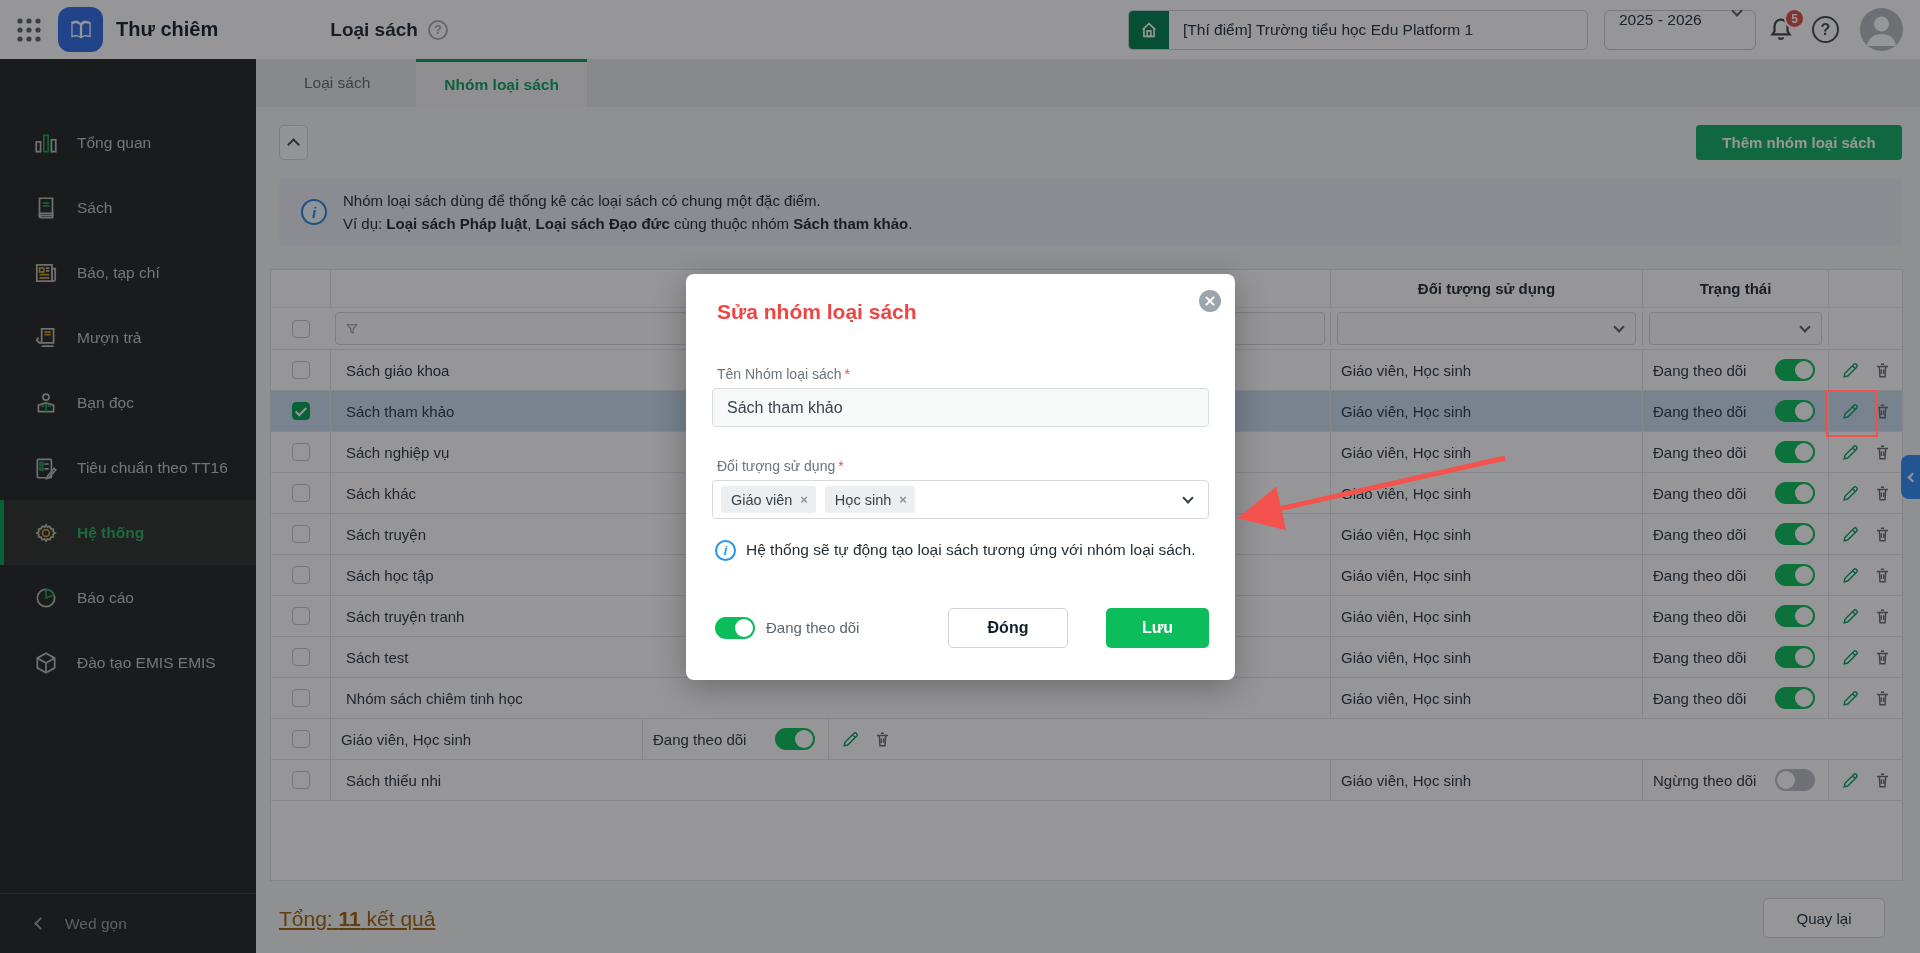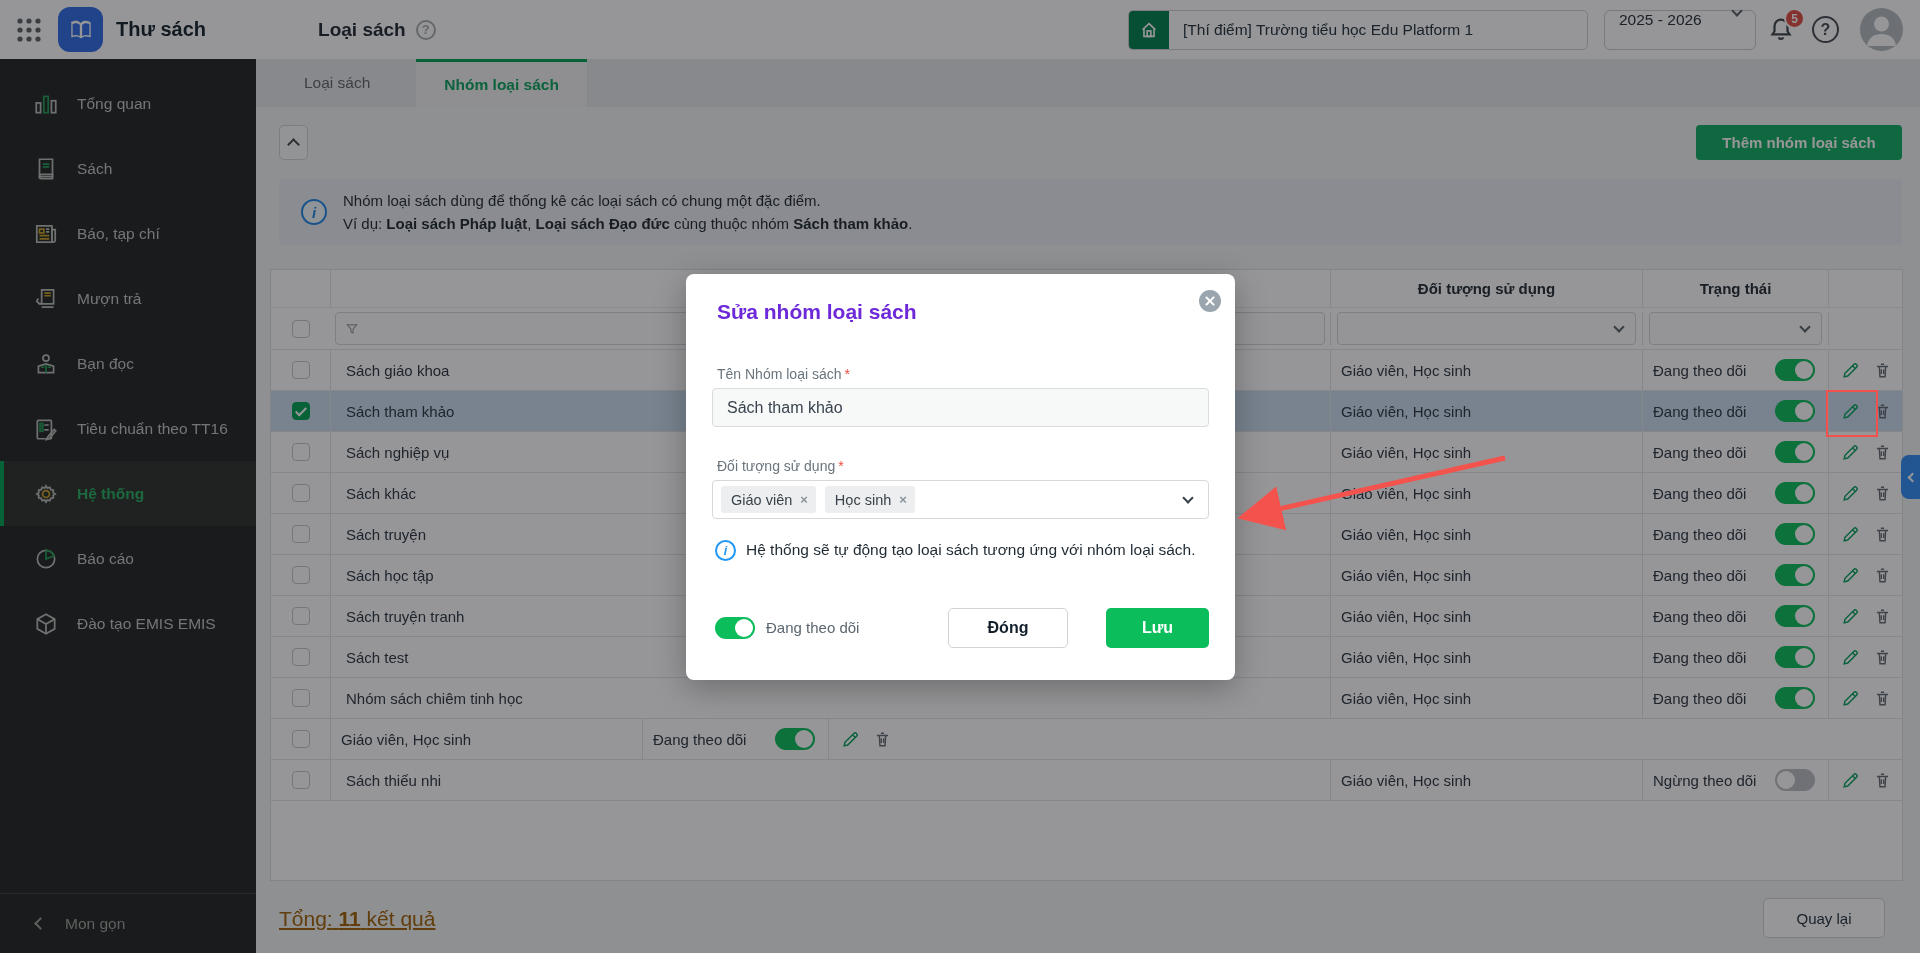--- a/index.html
+++ b/index.html
@@ -33,21 +33,21 @@
            background:#e04b43; color:#fff; font-size:12px; font-weight:bold; display:flex;
            align-items:center; justify-content:center; border:2px solid #fff; }
   .help2 { position:absolute; left:1812px; top:16px; width:27px; height:27px; border-radius:50%;
            border:2.5px solid #454c52; color:#454c52; font-weight:bold; font-size:16px;
            display:flex; align-items:center; justify-content:center; cursor:pointer; }
   .avatar { position:absolute; left:1860px; top:8px; width:43px; height:43px; border-radius:50%;
             background:#b5b9bd; overflow:hidden; cursor:pointer; }
 
   
   .sidebar { position:absolute; left:0; top:59px; width:256px; height:894px; background:#222422; z-index:5; }
-  .sb-list { padding-top:12px; }
+  .sb-list { padding-top:12px;margin-top:39px; }
   .sb-item { position:relative; height:65px; display:flex; align-items:center; cursor:pointer; }
   .sb-item .sb-icon { margin-left:33px; width:26px; height:26px; flex:0 0 26px; }
   .sb-label { margin-left:18px; font-size:15.5px; color:#c3c6c3; }
   .sb-item.active { background:#2e302d; }
   .sb-item.active::before { content:""; position:absolute; left:0; top:0; bottom:0; width:4px; background:#00a254; }
   .sb-item.active .sb-label { color:#27ae60; font-weight:bold; }
   .sb-foot { position:absolute; left:0; bottom:0; width:100%; height:60px; border-top:1px solid #3a3d3a;
              display:flex; align-items:center; cursor:pointer; }
   .sb-foot .chev-l { margin-left:36px; width:9px; height:9px; border-left:2px solid #9ba09b;
                      border-bottom:2px solid #9ba09b; transform:rotate(45deg); }
@@ -113,21 +113,21 @@
 
   .edge-tab { position:absolute; left:1901px; top:455px; width:19px; height:44px; background:#2f8df5;
               border-radius:8px 0 0 8px; z-index:6; display:flex; align-items:center; justify-content:center; cursor:pointer; }
   .edge-tab .chev-l2 { width:7px; height:7px; border-left:2px solid #fff; border-bottom:2px solid #fff;
                        transform:rotate(45deg); margin-left:3px; }
 
   
   .backdrop { position:absolute; inset:0; background:rgba(15,17,20,0.44); z-index:90; }
   .modal { position:absolute; left:686px; top:274px; width:549px; height:406px; background:#fff;
            border-radius:8px; box-shadow:0 8px 32px rgba(0,0,0,.28); z-index:100; }
-  .m-title { position:absolute; left:31px; top:26px; font-size:21px; font-weight:bold; color:#6d28d9; }
+  .m-title { position:absolute; left:31px; top:26px; font-size:21px; font-weight:bold; color:#ef4444; }
   .m-close { position:absolute; right:14px; top:16px; width:22px; height:22px; border-radius:50%;
              background:#9aa5ad; cursor:pointer; }
   .m-close::before,.m-close::after { content:""; position:absolute; left:10px; top:5px; width:2.2px; height:12px;
              background:#fff; border-radius:1px; }
   .m-close::before { transform:rotate(45deg); } .m-close::after { transform:rotate(-45deg); }
   .m-label { position:absolute; left:31px; font-size:14px; color:#6a747d; }
   .req { color:#f0483e; margin-left:3px; }
   .m-input { position:absolute; left:26px; width:497px; height:39px; background:#f7f8f8; border:1px solid #d9dcdf;
              border-radius:4px; font-size:16px; color:#39434d; line-height:37px; padding-left:14px; }
   .m-select { position:absolute; left:26px; top:206px; width:497px; height:39px; background:#fff; border:1px solid #d5d9dc;
@@ -169,21 +169,21 @@
         <circle cx="4" cy="22" r="2.6"></circle>
           <circle cx="13" cy="22" r="2.6"></circle>
           <circle cx="22" cy="22" r="2.6"></circle>
       </g>
     </svg>
     <div class="logo">
       <svg width="28" height="28" viewBox="0 0 24 24">
           <path fill="#fff" d="M3 5.5c3.4-1.8 6.3-1.8 8.3.2.3.3.4.3.7 0 2-2 4.9-2 8.3-.2v13c-3.3-1.5-6-1.4-8 .5-.2.2-.4.2-.6 0-2-1.9-4.7-2-8-.5v-13zm1.8 1.4v9.9c2.3-.7 4.4-.6 6.2.5V7.6c-1.6-1.6-3.7-1.8-6.2-.7zm14.4 0c-2.5-1.1-4.6-.9-6.2.7v9.7c1.8-1.1 3.9-1.2 6.2-.5V6.9z"></path>
         </svg>
     </div>
-    <div class="app-title">Thư sách</div>
+    <div class="app-title">Thư chiêm</div>
     <div class="page-title">Loại sách</div>
     <div class="help-circ">?</div>
 
     <div class="school-box">
       <div class="school-ico">
         <svg width="22" height="22" viewBox="0 0 24 24" fill="none" stroke="#fff" stroke-width="1.8">
           <path d="M5 11.5 12 5l7 6.5"></path>
             <path d="M6.5 10.5V19h11v-8.5"></path>
             <rect x="10" y="13" width="4" height="6"></rect>
         </svg>
@@ -286,21 +286,21 @@
         <div class="sb-item">
     <span class="sb-icon"><svg width="26" height="26" viewBox="0 0 24 24" fill="none" stroke="#b9bdb9" stroke-width="1.6">
               <path d="M12 3l8 4.5v9L12 21l-8-4.5v-9z"></path>
               <path d="M4 7.5l8 4.5 8-4.5M12 21v-9"></path>
             </svg></span>
     <span class="sb-label">Đào tạo EMIS EMIS</span>
   </div>
       </div>
     <div class="sb-foot">
       <span class="chev-l"></span>
-      <span>Mon gọn</span>
+      <span>Wed gọn</span>
     </div>
   </div>
 
   <div class="main">
     <div class="tabsbar">
         <div class="tab">Loại sách</div>
         <div class="tab active">Nhóm loại sách</div>
       </div>
 
     <div class="collapse-btn">

